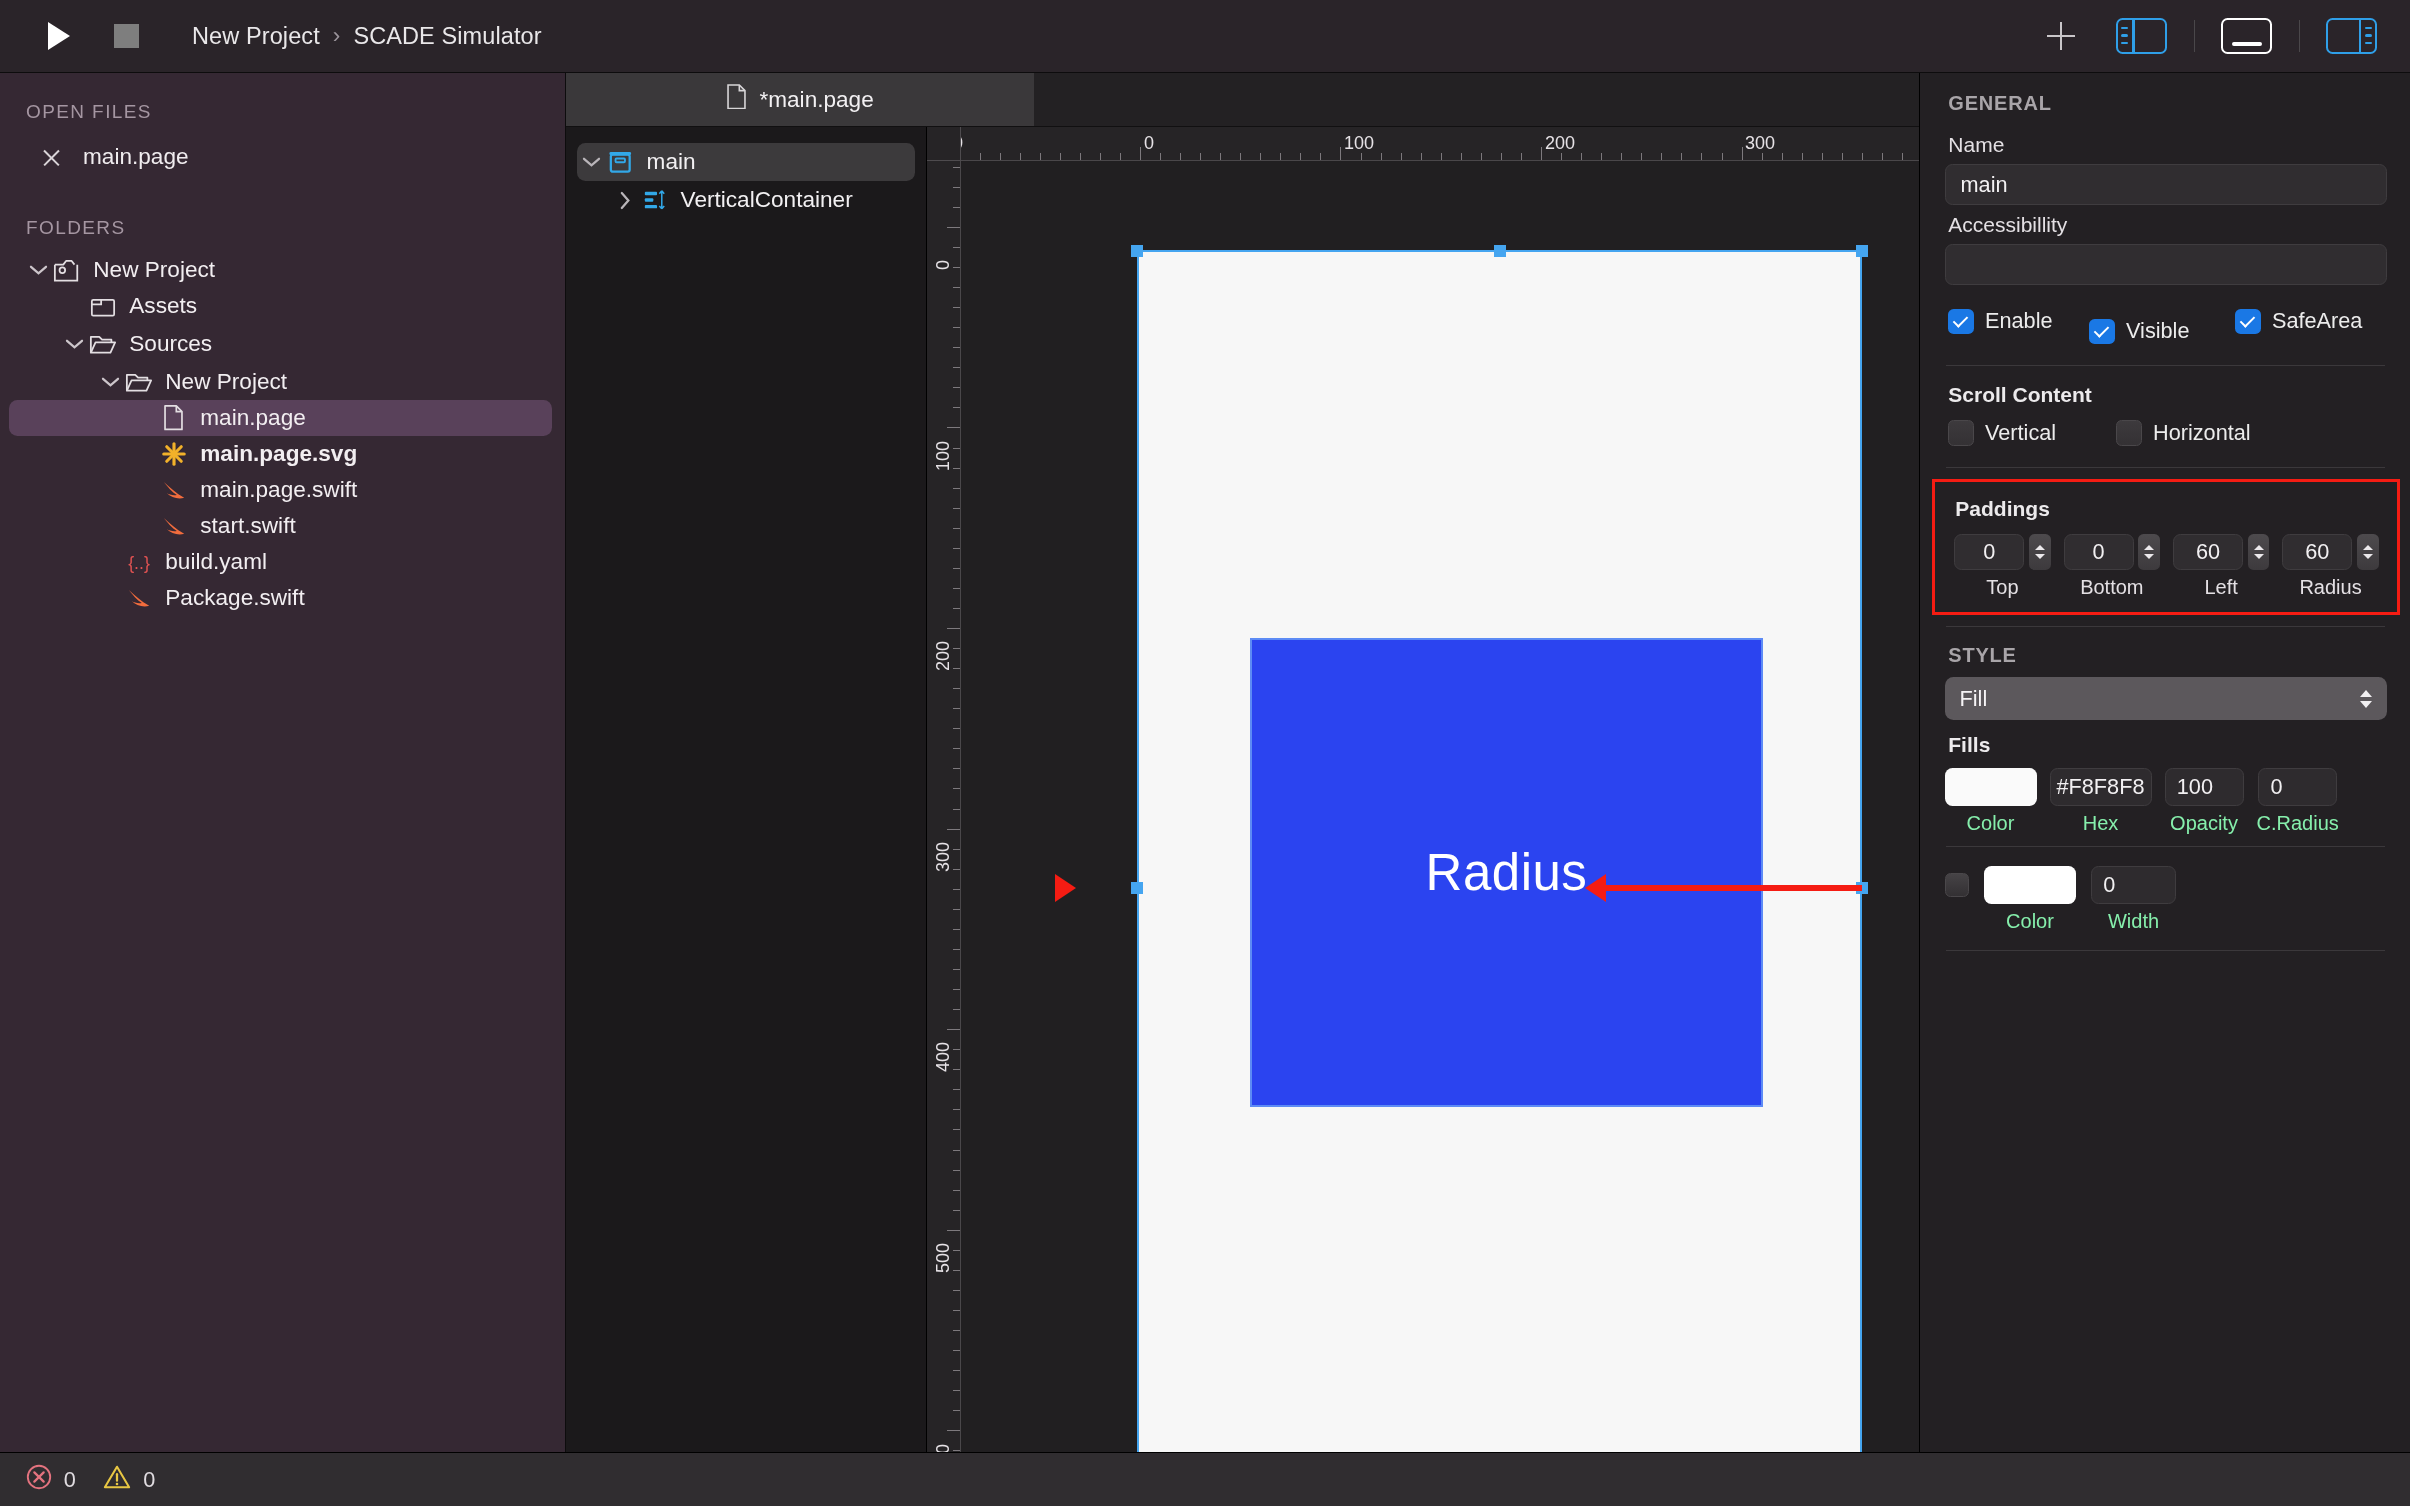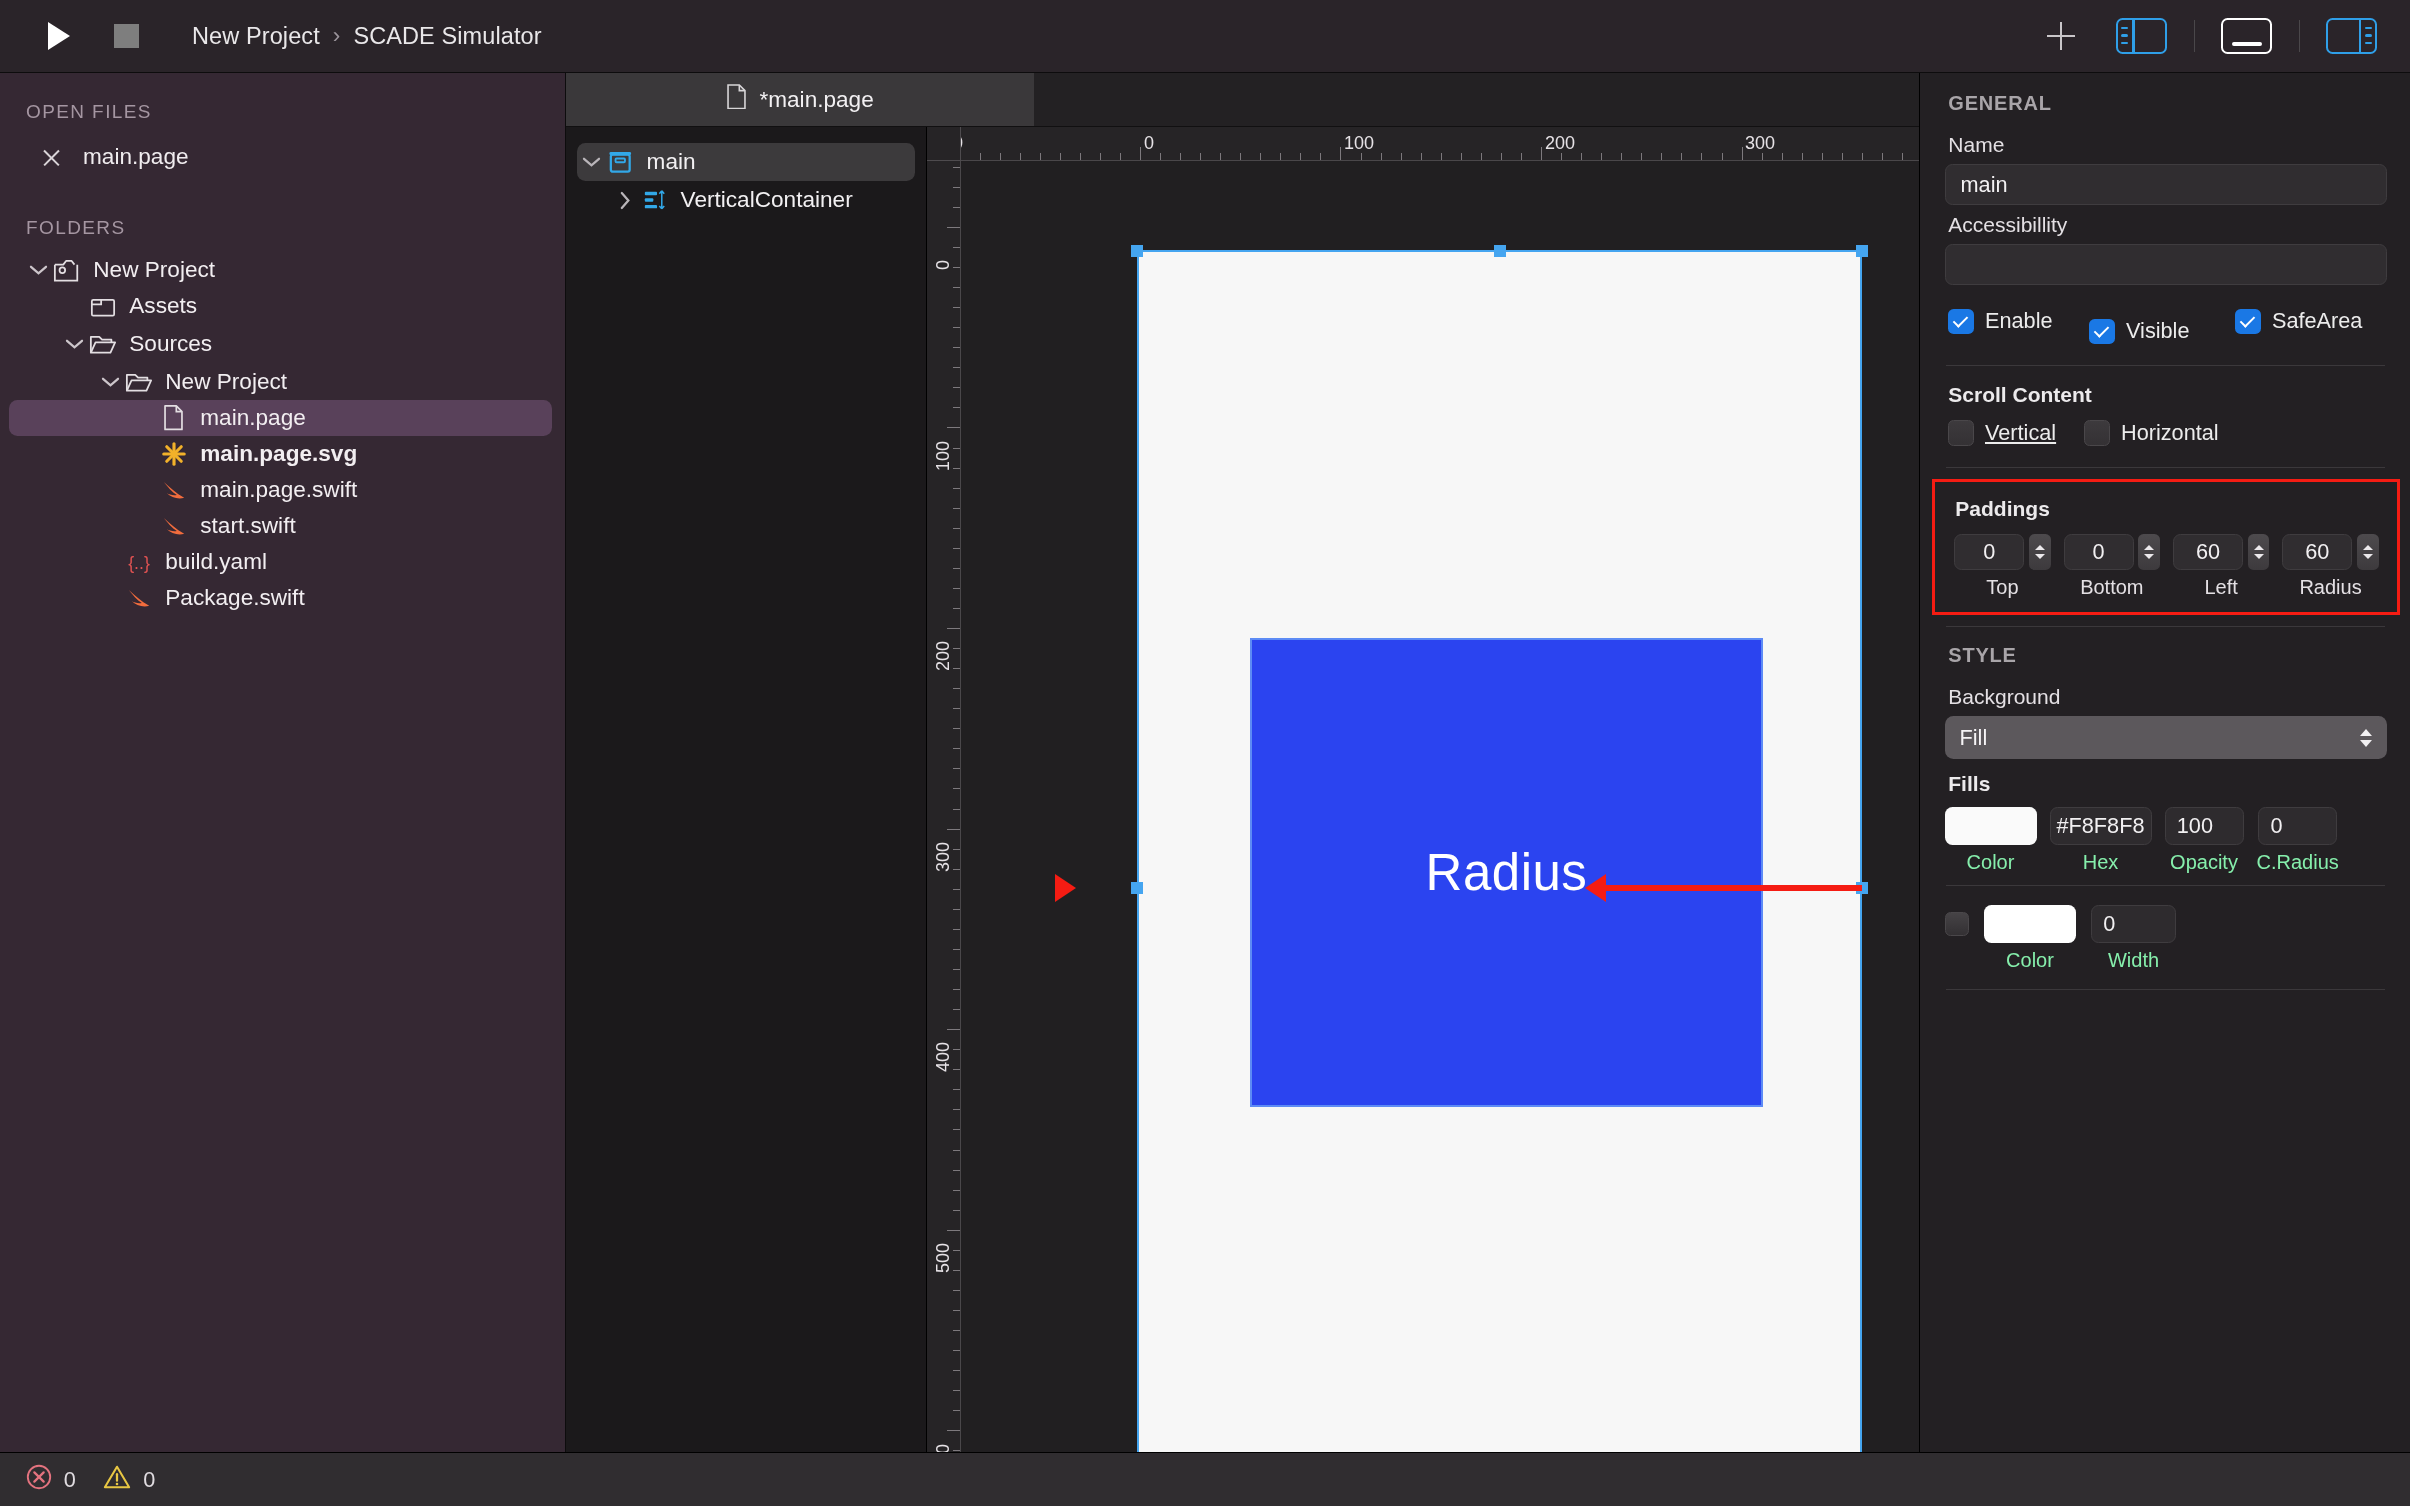--- a/index.html
+++ b/index.html
@@ -696,21 +696,21 @@
           <span class="chk-box on">
               <span class="mark"></span>
             </span>
           <span>SafeArea</span>
         </label>
       </div>
 
       <div class="insp-div"></div>
       <div class="sub-hd">Scroll Content</div>
       <div class="insp-row-checks" style="padding-top:9.4px;">
-        <label class="chk-item" style="width:136px;text-decoration:underline;">
+        <label class="chk-item" style="width:168px;">
           <span class="chk-box off"></span>
           <span>Vertical</span>
         </label>
         <label class="chk-item">
           <span class="chk-box off"></span>
           <span>Horizontal</span>
         </label>
       </div>
       <div class="insp-div"></div>
 
@@ -755,21 +755,20 @@
                   <span class="ar dn"></span>
                 </div>
               </div>
               <div class="pad-cap">Radius</div>
             </div>
           </div>
       </div>
 
       <div class="insp-div"></div>
       <div class="insp-hd" style="padding-top:5.6px;">STYLE</div>
-      <div class="insp-lbl">Background</div>
       <div class="select-box">
         <span>Fill</span>
         <span class="updown">
           <span class="ar up"></span>
             <span class="ar dn"></span>
         </span>
       </div>
 
       <div class="sub-hd" style="padding-top:13px;">Fills</div>
       <div class="fills-row">

